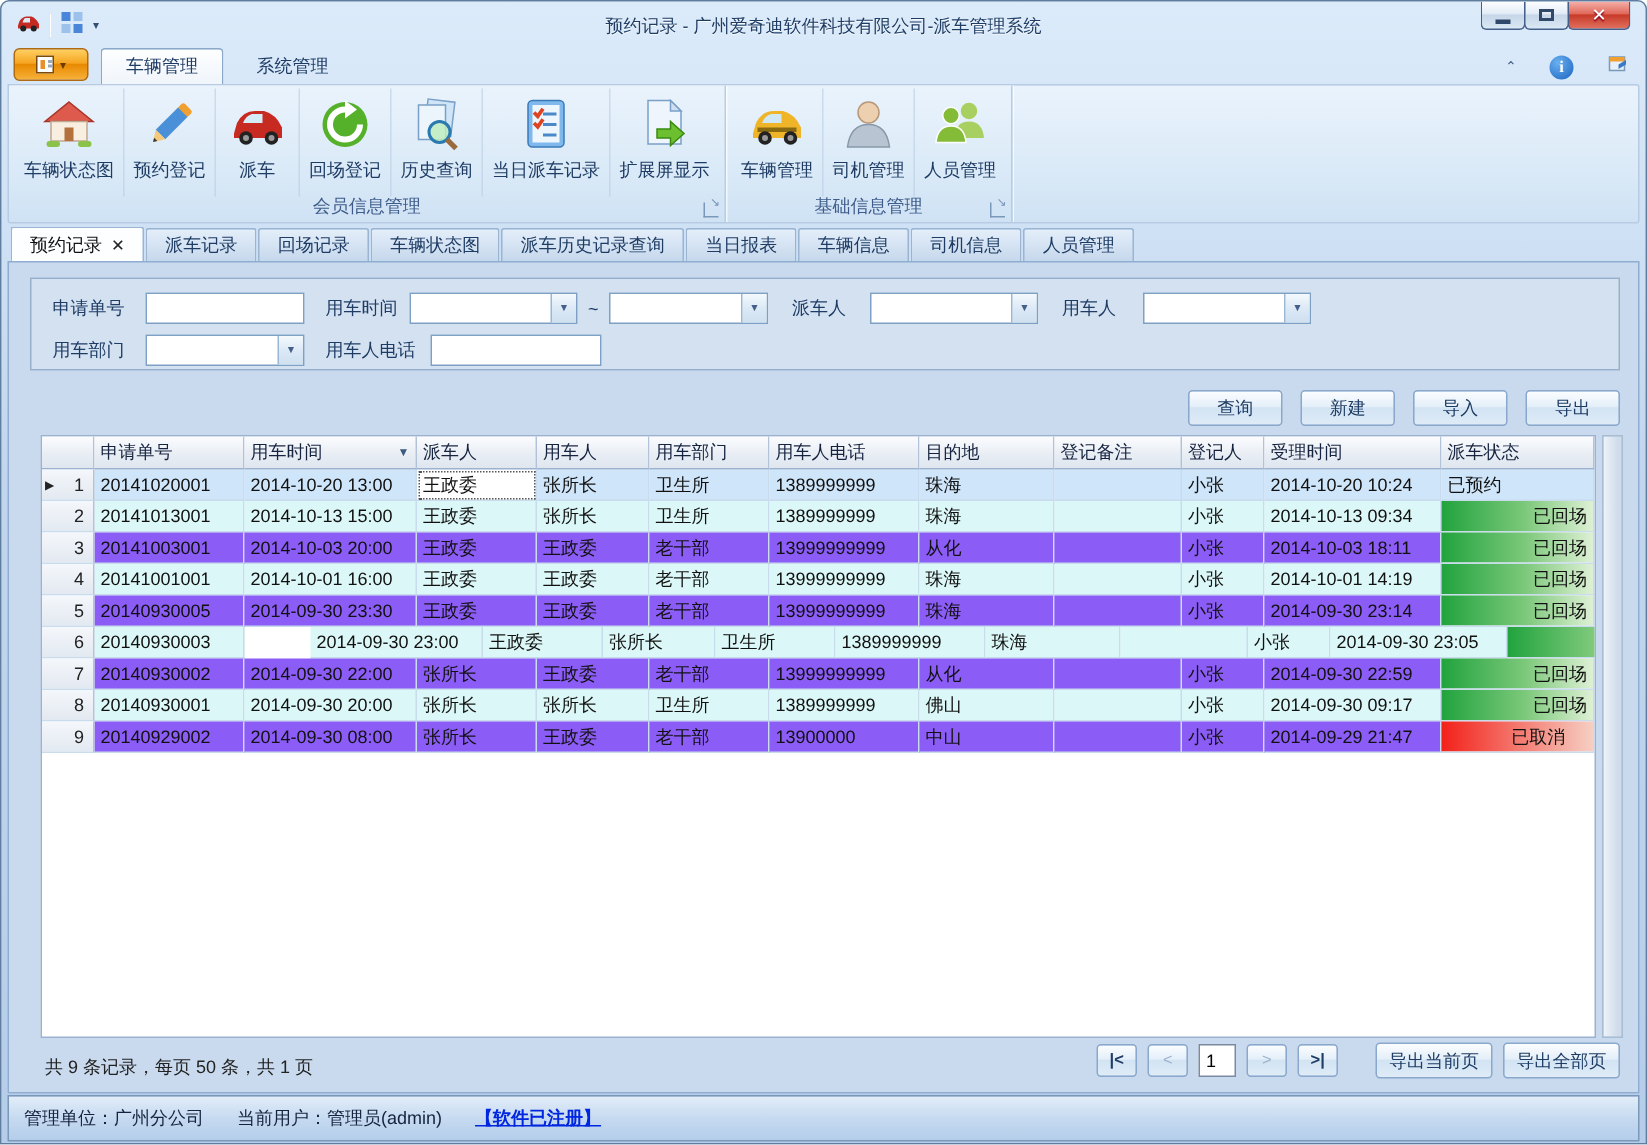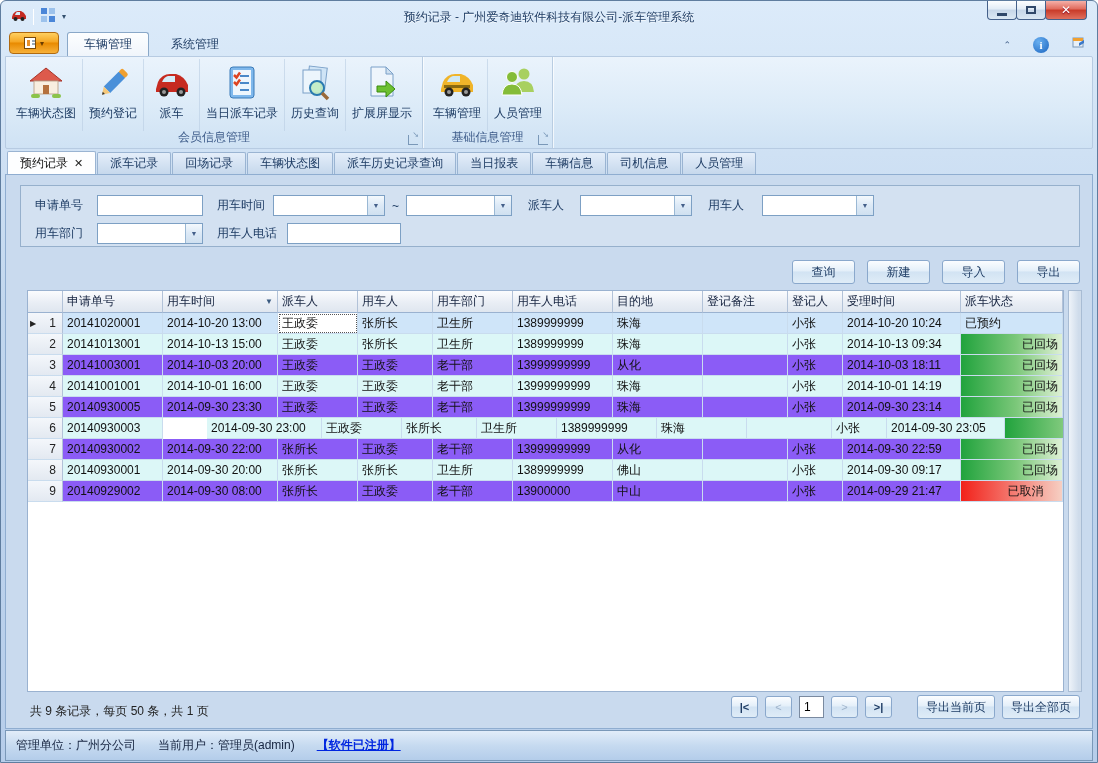--- a/index.html
+++ b/index.html
@@ -225,41 +225,49 @@
                 <path d="M14 11 L21 11 L21 17 L8 17 Q10 12 14 11 Z" fill="#d4ecf8"></path>
                 <circle cx="10" cy="27" r="4.5" fill="#222"></circle>
                 <circle cx="10" cy="27" r="2" fill="#999"></circle>
                 <circle cx="27" cy="27" r="4.5" fill="#222"></circle>
                 <circle cx="27" cy="27" r="2" fill="#999"></circle>
               </svg></span>
             <span class="rlabel">派车</span>
           </div>
           <div class="rbtn">
             <span class="ricon"><svg viewBox="0 0 36 36">
+                <circle cx="18" cy="18" r="15" fill="#55b02a"></circle>
+                <path d="M18 8 a10 10 0 1 0 10 10" stroke="#fff" stroke-width="4" fill="none"></path>
+                <polygon points="18,2 18,14 26,8" fill="#fff"></polygon>
+              </svg></span>
+            <span class="rlabel">回场登记</span>
+          </div>
+          <div class="rbtn">
+            <span class="ricon"><svg viewBox="0 0 36 36">
+                <rect x="11" y="2" width="18" height="23" fill="#cfe4f6" stroke="#7aa0c8" transform="rotate(7 20 13)"></rect>
+                <rect x="6" y="5" width="18" height="23" fill="#ecf5fc" stroke="#7aa0c8"></rect>
+                <circle cx="20" cy="23" r="7" fill="rgba(190,235,190,.85)" stroke="#2a7ab0" stroke-width="2"></circle>
+                <line x1="25" y1="28" x2="31" y2="34" stroke="#9a6a3a" stroke-width="3.5"></line>
+              </svg></span>
+            <span class="rlabel">历史查询</span>
+          </div>
+          <div class="rbtn">
+            <span class="ricon"><svg viewBox="0 0 36 36">
                 <rect x="6" y="2" width="24" height="31" rx="3" fill="#7fb8ec" stroke="#3a7ab8"></rect>
                 <rect x="9" y="5" width="18" height="25" fill="#eef6fd"></rect>
                 <line x1="16" y1="11" x2="25" y2="11" stroke="#4a88c8" stroke-width="2"></line>
                 <line x1="16" y1="18" x2="25" y2="18" stroke="#4a88c8" stroke-width="2"></line>
                 <line x1="16" y1="25" x2="25" y2="25" stroke="#4a88c8" stroke-width="2"></line>
                 <path d="M10 10 l2.5 2.5 3.5-5" stroke="#d42" stroke-width="2.5" fill="none"></path>
                 <path d="M10 17 l2.5 2.5 3.5-5" stroke="#d42" stroke-width="2.5" fill="none"></path>
               </svg></span>
             <span class="rlabel">当日派车记录</span>
           </div>
           <div class="rbtn">
             <span class="ricon"><svg viewBox="0 0 36 36">
-                <rect x="11" y="2" width="18" height="23" fill="#cfe4f6" stroke="#7aa0c8" transform="rotate(7 20 13)"></rect>
-                <rect x="6" y="5" width="18" height="23" fill="#ecf5fc" stroke="#7aa0c8"></rect>
-                <circle cx="20" cy="23" r="7" fill="rgba(190,235,190,.85)" stroke="#2a7ab0" stroke-width="2"></circle>
-                <line x1="25" y1="28" x2="31" y2="34" stroke="#9a6a3a" stroke-width="3.5"></line>
-              </svg></span>
-            <span class="rlabel">历史查询</span>
-          </div>
-          <div class="rbtn">
-            <span class="ricon"><svg viewBox="0 0 36 36">
                 <path d="M7 2 h15 l7 7 v22 h-22 z" fill="#eef5fc" stroke="#7aa0c8"></path>
                 <path d="M22 2 l7 7 h-7 z" fill="#cfe0f0" stroke="#7aa0c8"></path>
                 <path d="M13 21 h9 v-5 l9 8 -9 8 v-5 h-9 z" fill="#6cc030" stroke="#3a8a10"></path>
               </svg></span>
             <span class="rlabel">扩展屏显示</span>
           </div>
         </div>
         <div class="rcap">会员信息管理</div>
         <span class="dlauncher"></span>
       </div>
@@ -269,20 +277,27 @@
             <span class="ricon"><svg viewBox="0 0 36 36">
                 <path d="M2 24 L4 17 Q8 9 16 9 L22 9 Q30 11 34 20 L34 27 L2 27 Z" fill="#f0b429"></path>
                 <path d="M14 11 L21 11 L21 17 L8 17 Q10 12 14 11 Z" fill="#cfe8f4"></path>
                 <rect x="5" y="20" width="26" height="3" fill="#8a6a10"></rect>
                 <circle cx="10" cy="27" r="4.5" fill="#222"></circle>
                 <circle cx="10" cy="27" r="2" fill="#999"></circle>
                 <circle cx="27" cy="27" r="4.5" fill="#222"></circle>
                 <circle cx="27" cy="27" r="2" fill="#999"></circle>
               </svg></span>
             <span class="rlabel">车辆管理</span>
+          </div>
+          <div class="rbtn">
+            <span class="ricon"><svg viewBox="0 0 36 36">
+                <circle cx="18" cy="10" r="7" fill="#ecd0b0" stroke="#b89878"></circle>
+                <path d="M4 33 Q6 18 18 18 Q30 18 32 33 Z" fill="#b8c4d2" stroke="#8898a8"></path>
+              </svg></span>
+            <span class="rlabel">司机管理</span>
           </div>
           <div class="rbtn">
             <span class="ricon"><svg viewBox="0 0 36 36">
                 <circle cx="24" cy="9" r="5.5" fill="#a8d060"></circle>
                 <path d="M14 27 Q15 16 24 16 Q33 16 34 27 Z" fill="#a8d060"></path>
                 <circle cx="12" cy="12" r="5.5" fill="#84bc38" stroke="#fff"></circle>
                 <path d="M2 30 Q3 19 12 19 Q21 19 22 30 Z" fill="#84bc38" stroke="#fff"></path>
               </svg></span>
             <span class="rlabel">人员管理</span>
           </div>

